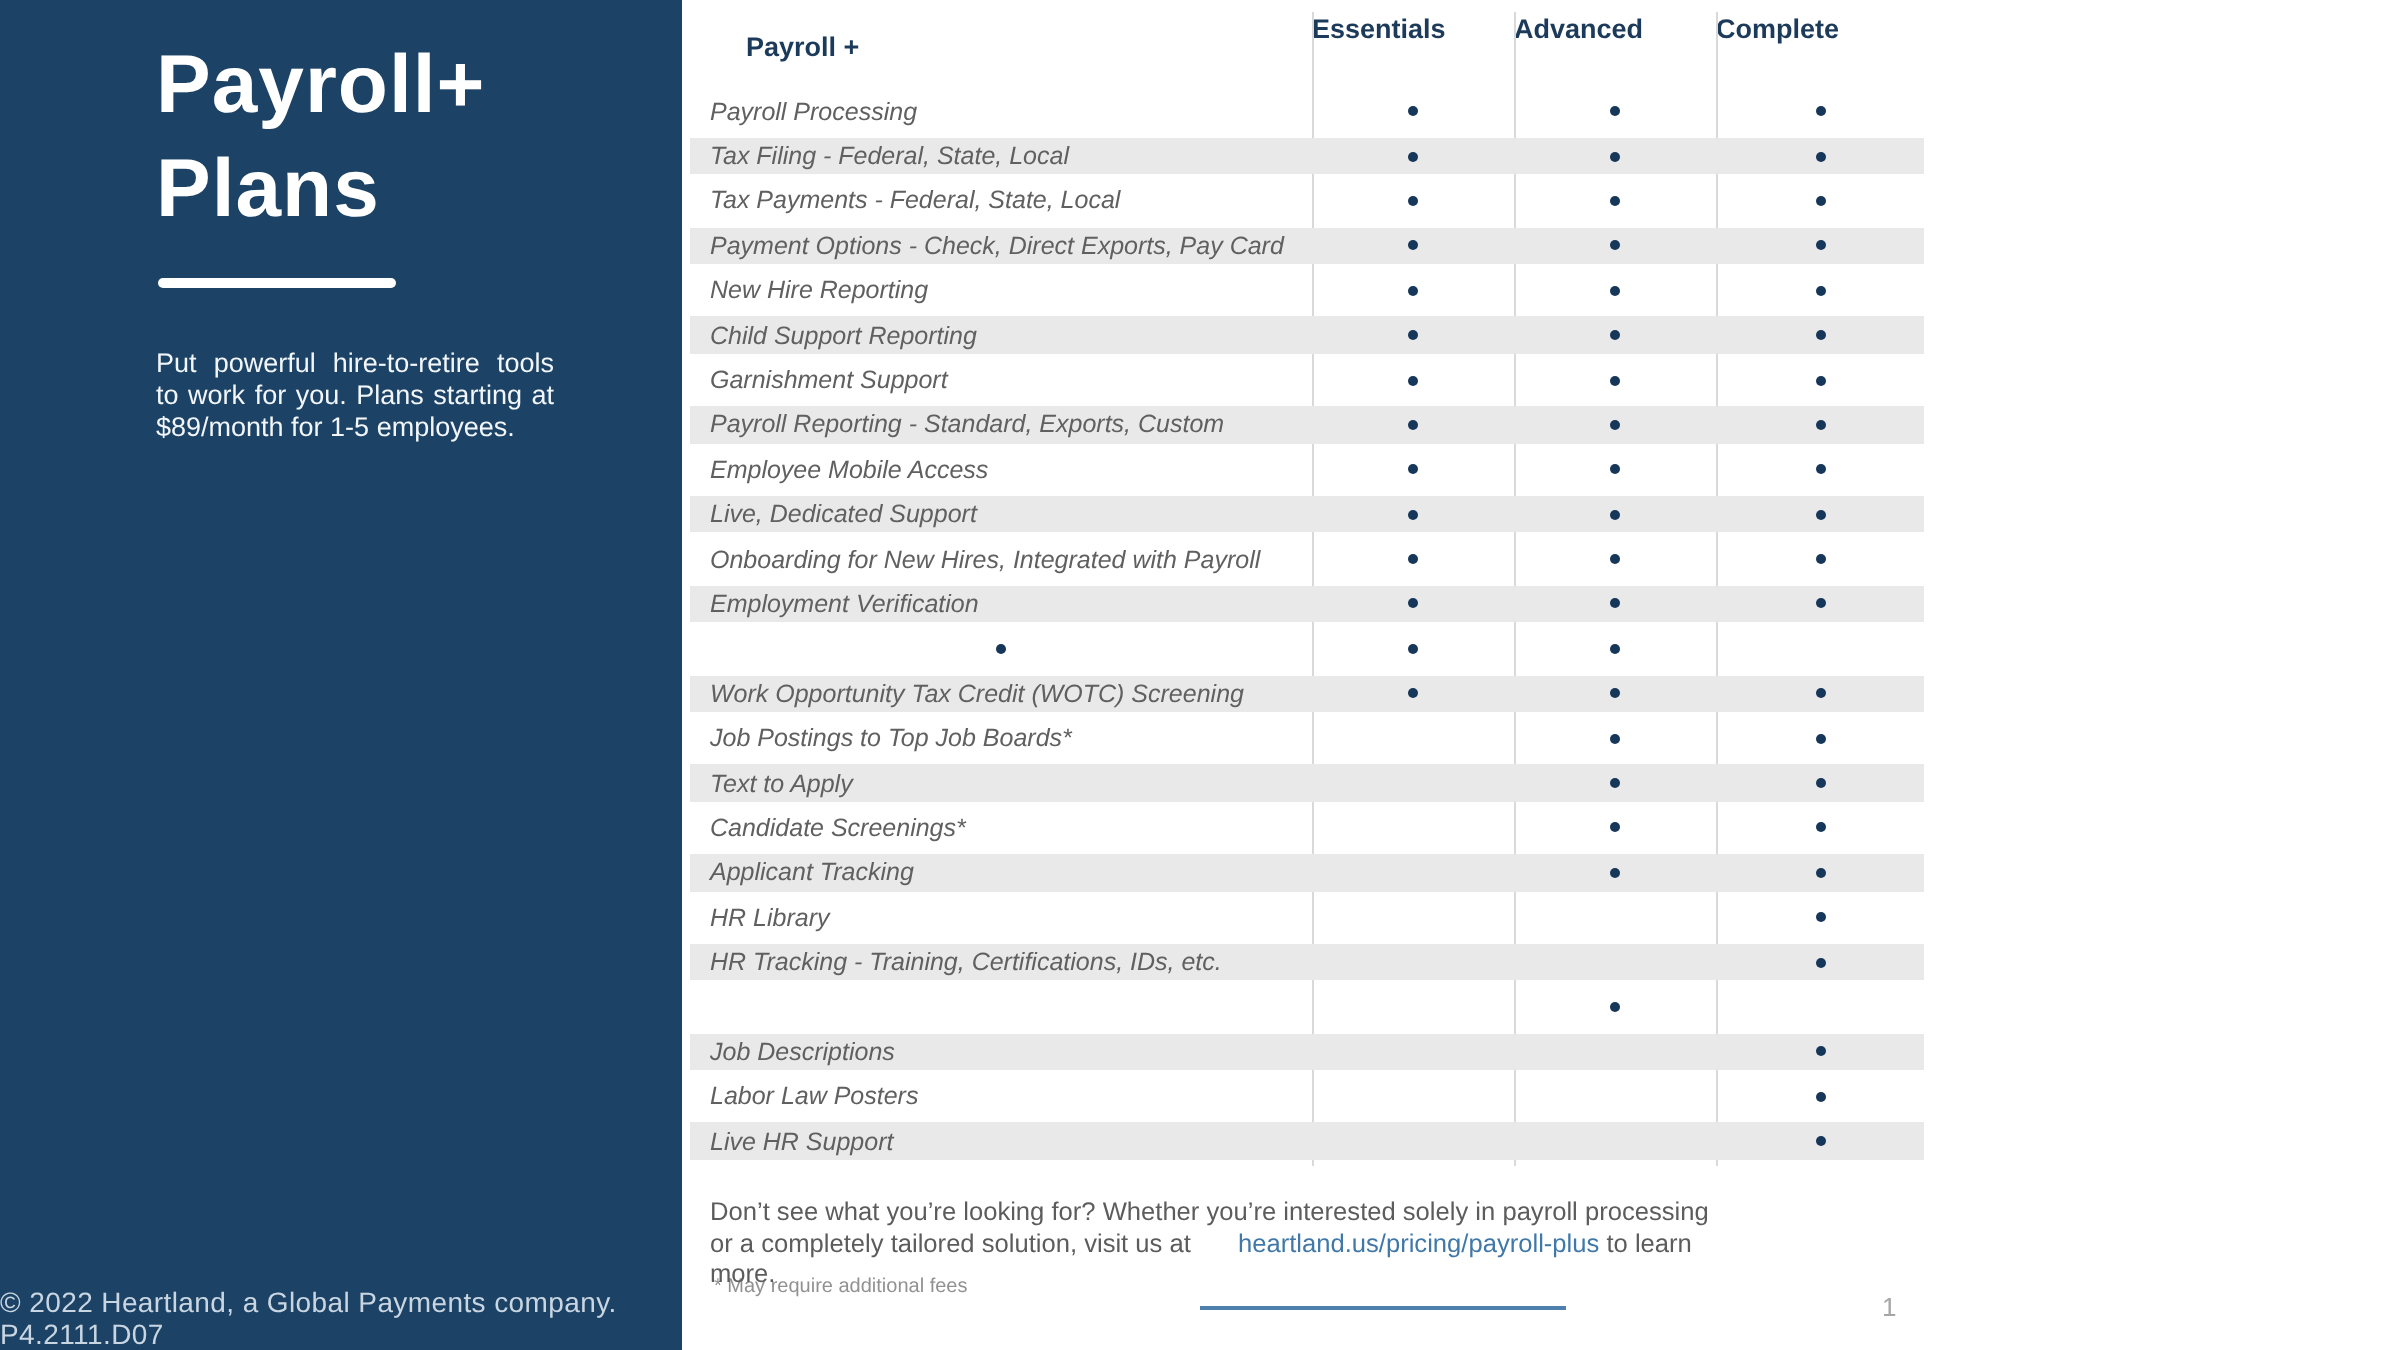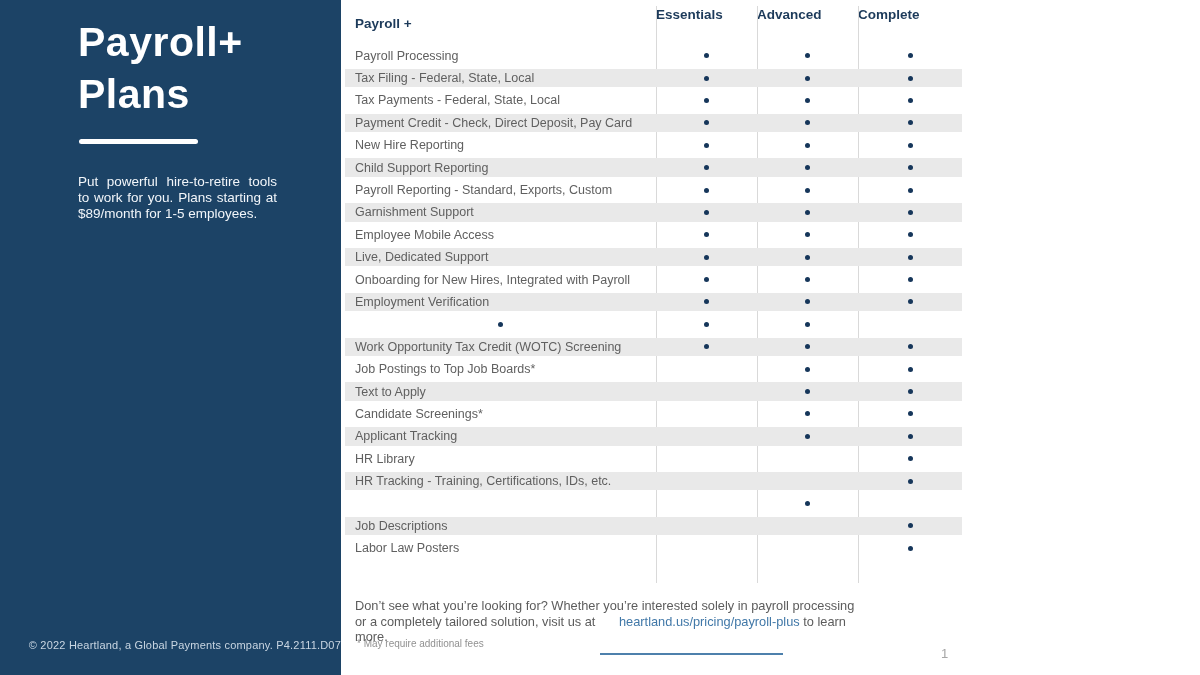--- a/index.html
+++ b/index.html
@@ -28,46 +28,46 @@
   }
   .sidebar-divider{
     position:absolute;left:79px;top:139px;width:119px;height:5px;
     background:#ffffff;border-radius:3px;
   }
   .sidebar-desc{
     position:absolute;left:78px;top:174px;width:199px;
     font-size:13.5px;line-height:16px;text-align:justify;color:#f2f6fa;
   }
   .sidebar-copyright{
-    position:absolute;left:0;right:0;bottom:24px;text-align:right;
-    font-size:11px;color:#c9d6e2;letter-spacing:.2px;
+    position:absolute;left:0;right:0;bottom:0;text-align:left;
+    font-size:14px;color:#c9d6e2;letter-spacing:.2px;
   }
   
   .table{position:absolute;left:345px;top:0;width:617px;height:583px;}
   .corner-label{
-    position:absolute;left:10px;top:16px;
+    position:absolute;left:28px;top:16px;
     font-size:13.5px;font-weight:bold;color:var(--navy-text);
   }
   .col-heads{
     position:absolute;left:0;top:7px;width:617px;
     display:grid;grid-template-columns:311px 101px 101px 104px;
   }
   .col-head{
     text-align:left;font-size:13.5px;font-weight:bold;color:var(--navy-text);
   }
   .vline{
     position:absolute;top:6px;height:577px;width:1px;background:var(--divider);
   }
   .vline.v1{left:311px;}
   .vline.v2{left:412px;}
   .vline.v3{left:513px;}
   .rows{position:absolute;left:0;top:44.5px;width:617px;}
   .row{
     display:grid;grid-template-columns:311px 101px 101px 104px;
-    height:22.4px;align-items:center;box-sizing:border-box;
+    height:22.4px;align-items:center;box-sizing:border-box;font-style:italic;
   }
   .row:nth-child(even){
     background:var(--stripe);background-clip:padding-box;
     border-top:2px solid transparent;border-bottom:2px solid transparent;
   }
   .feature{
     padding-left:10px;font-size:12.5px;color:#606060;white-space:nowrap;
     overflow:hidden;
   }
   .cell{text-align:center;line-height:0;}
@@ -130,55 +130,55 @@
   </div>
 
   <div class="row">
     <div class="feature">Tax Payments - Federal, State, Local</div>
     <div class="cell"><span class="dot"></span></div>
     <div class="cell"><span class="dot"></span></div>
     <div class="cell"><span class="dot"></span></div>
   </div>
 
   <div class="row">
-    <div class="feature">Payment Credit - Check, Direct Deposit, Pay Card</div>
+    <div class="feature">Payment Options - Check, Direct Exports, Pay Card</div>
     <div class="cell"><span class="dot"></span></div>
     <div class="cell"><span class="dot"></span></div>
     <div class="cell"><span class="dot"></span></div>
   </div>
 
   <div class="row">
     <div class="feature">New Hire Reporting</div>
     <div class="cell"><span class="dot"></span></div>
     <div class="cell"><span class="dot"></span></div>
     <div class="cell"><span class="dot"></span></div>
   </div>
 
   <div class="row">
     <div class="feature">Child Support Reporting</div>
     <div class="cell"><span class="dot"></span></div>
     <div class="cell"><span class="dot"></span></div>
     <div class="cell"><span class="dot"></span></div>
   </div>
 
   <div class="row">
+    <div class="feature">Garnishment Support</div>
+    <div class="cell"><span class="dot"></span></div>
+    <div class="cell"><span class="dot"></span></div>
+    <div class="cell"><span class="dot"></span></div>
+  </div>
+
+  <div class="row">
     <div class="feature">Payroll Reporting - Standard, Exports, Custom</div>
     <div class="cell"><span class="dot"></span></div>
     <div class="cell"><span class="dot"></span></div>
     <div class="cell"><span class="dot"></span></div>
   </div>
 
   <div class="row">
-    <div class="feature">Garnishment Support</div>
-    <div class="cell"><span class="dot"></span></div>
-    <div class="cell"><span class="dot"></span></div>
-    <div class="cell"><span class="dot"></span></div>
-  </div>
-
-  <div class="row">
     <div class="feature">Employee Mobile Access</div>
     <div class="cell"><span class="dot"></span></div>
     <div class="cell"><span class="dot"></span></div>
     <div class="cell"><span class="dot"></span></div>
   </div>
 
   <div class="row">
     <div class="feature">Live, Dedicated Support</div>
     <div class="cell"><span class="dot"></span></div>
     <div class="cell"><span class="dot"></span></div>
@@ -267,20 +267,26 @@
     <div class="cell"><span class="dot"></span></div>
   </div>
 
   <div class="row">
     <div class="feature">Labor Law Posters</div>
     <div class="cell"></div>
     <div class="cell"></div>
     <div class="cell"><span class="dot"></span></div>
   </div>
 
+  <div class="row">
+    <div class="feature">Live HR Support</div>
+    <div class="cell"></div>
+    <div class="cell"></div>
+    <div class="cell"><span class="dot"></span></div>
+  </div>
 </div>
 </div>
 
 <div class="footnote">* May require additional fees</div>
 
 <div class="footer-text">
   <span>Don’t see what you’re looking for? Whether you’re interested solely in payroll processing</span><br>
   <span>or a completely tailored solution, visit us at </span><a class="footer-link">heartland.us/pricing/payroll-plus</a><span> to learn more.</span>
 </div>
 <div class="link-underline"></div>

